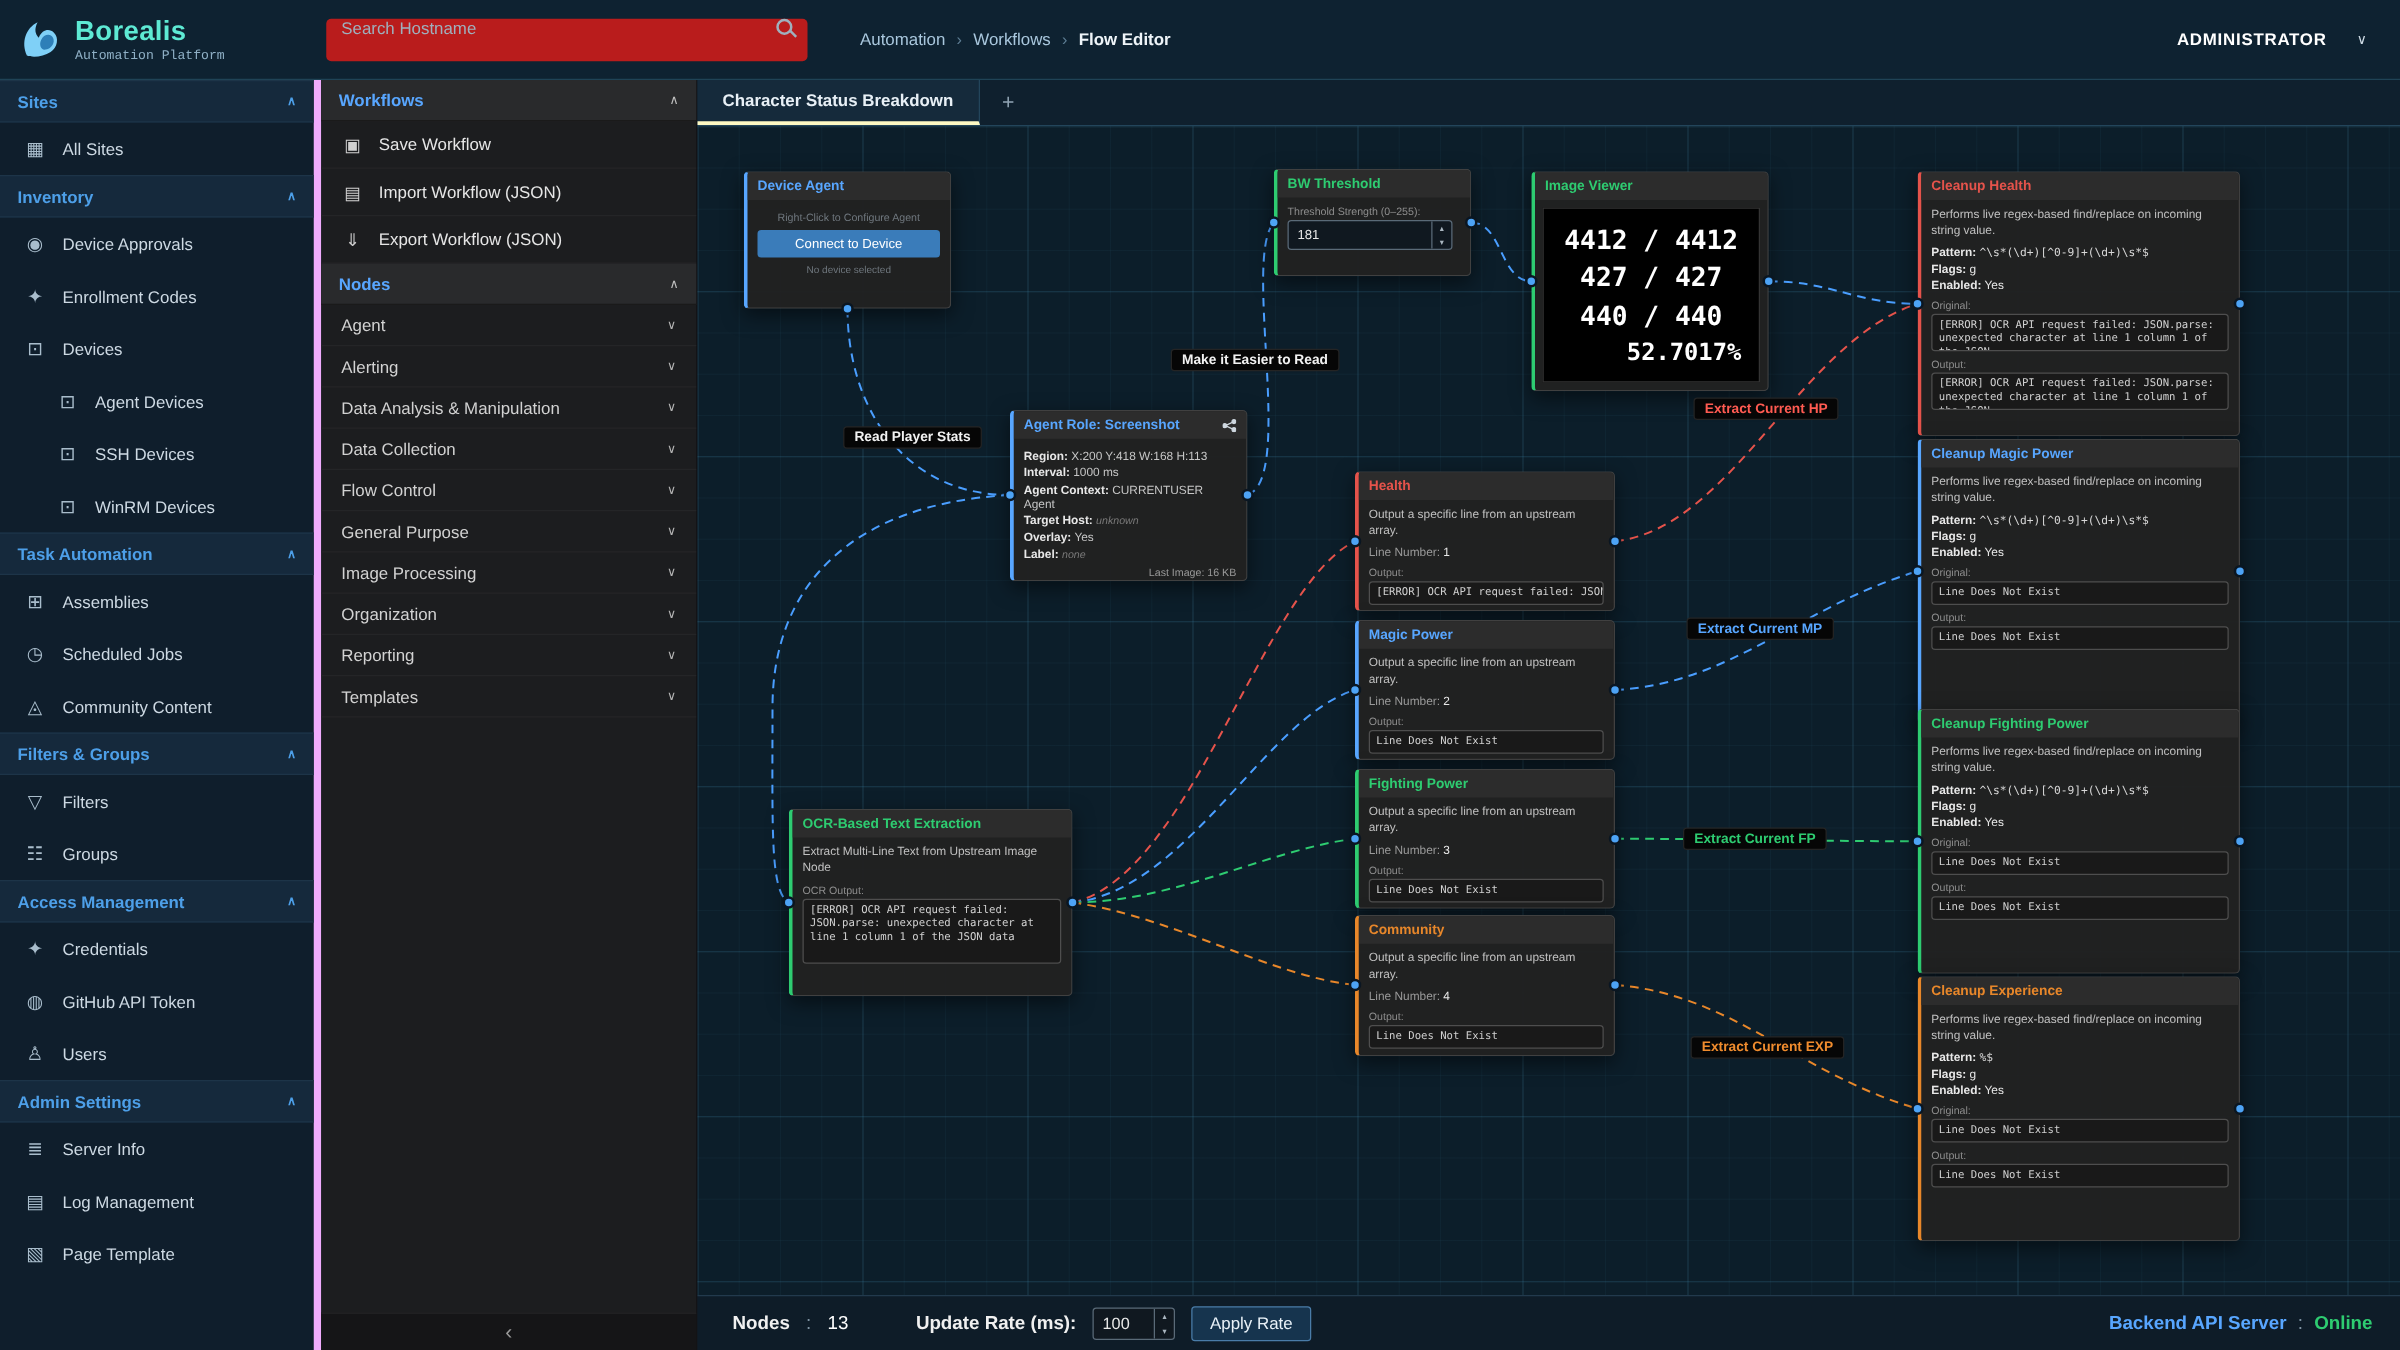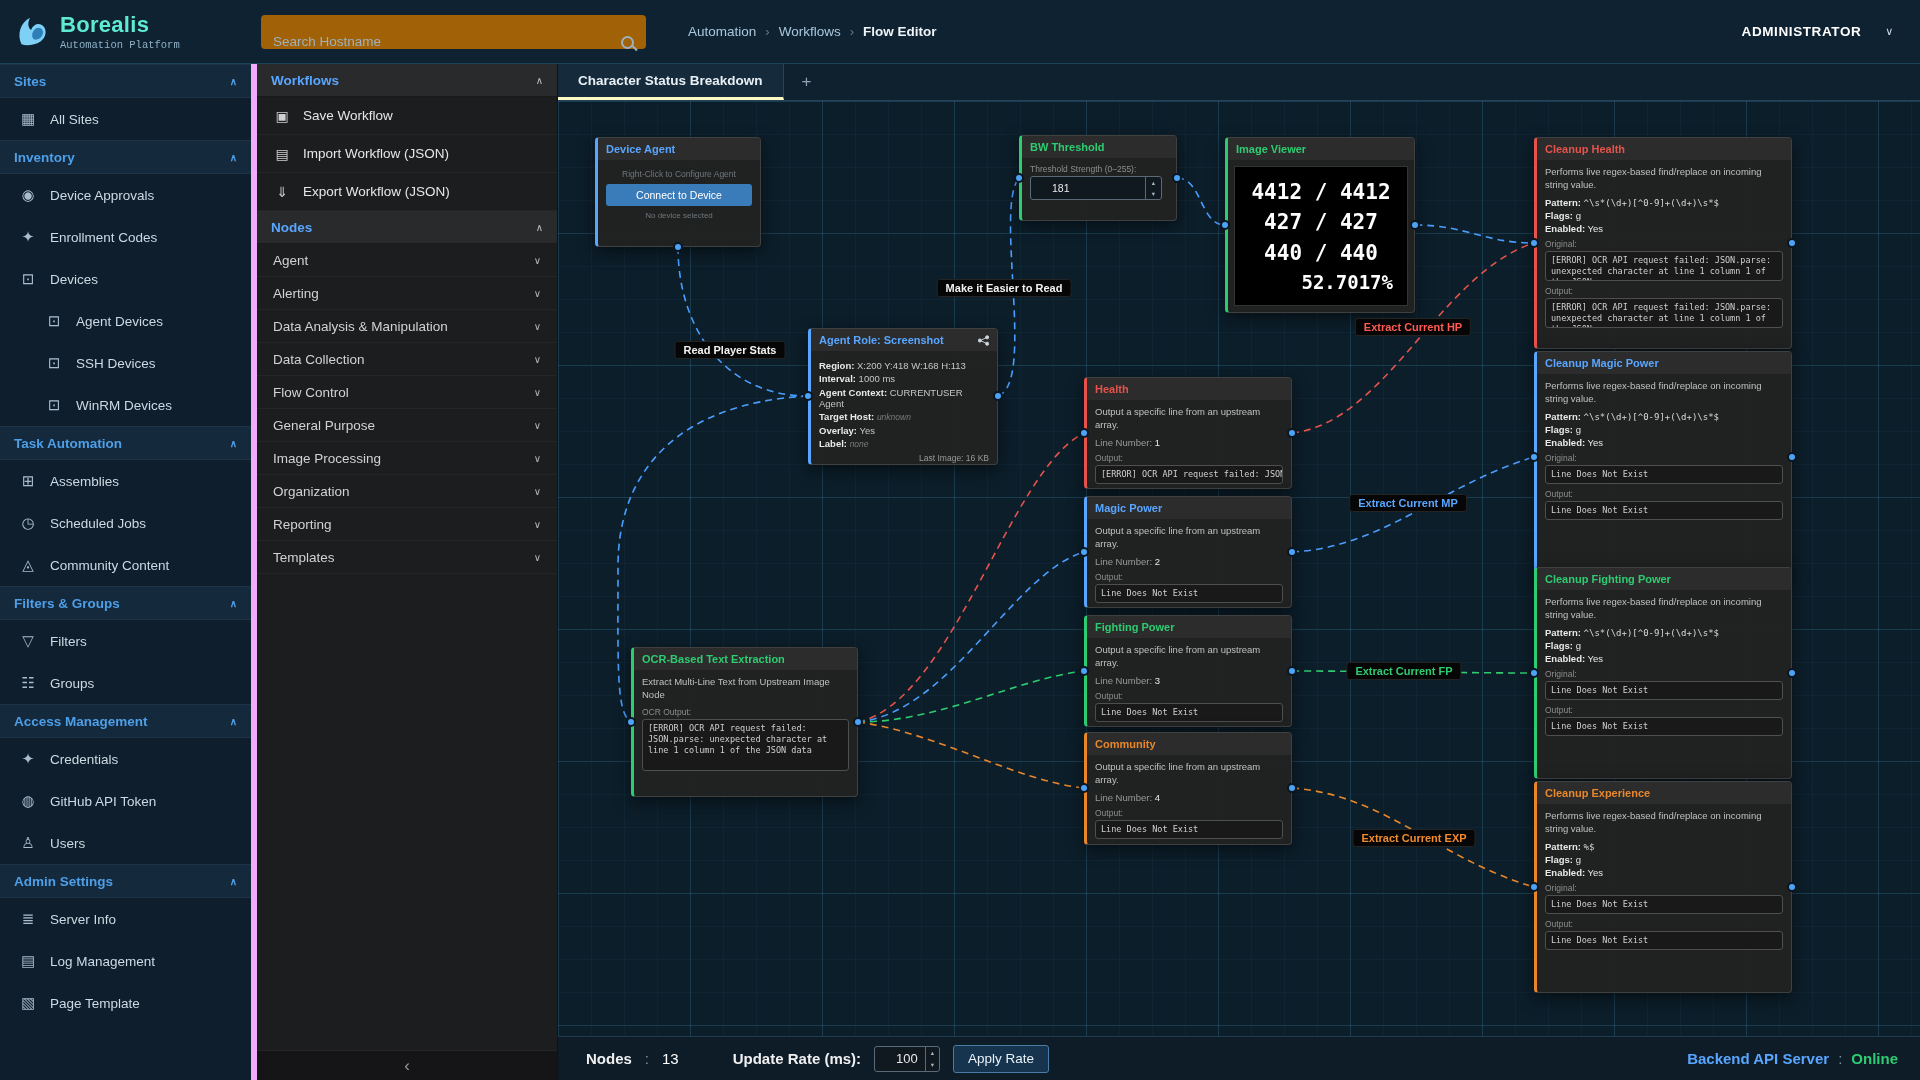--- a/index.html
+++ b/index.html
@@ -6,22 +6,22 @@
   html,body { width:1920px; height:1080px; overflow:hidden; background:#0c1e2a;
     font-family:"Liberation Sans", sans-serif; }
   .app { width:1920px; height:1080px; display:flex; flex-direction:column; }
 
   
   .topbar { height:64px; background:#0e2231; border-bottom:1px solid #1f4356;
     display:flex; align-items:center; flex:0 0 64px; }
   .logo-wrap { width:257px; display:flex; align-items:center; gap:10px; padding-left:12px; flex:0 0 257px;}
   .brand-name { color:#5eead4; font-size:22px; font-weight:bold; letter-spacing:.3px;}
   .brand-sub { color:#8fb0c6; font-size:10.5px; margin-top:1px;font-family:Liberation Mono, monospace;}
-  .searchbox { width:385px; height:34px; background:#a16207; border-radius:4px;
-    display:flex; align-items:flex-end; padding:0 12px; margin-left:4px;}
+  .searchbox { width:385px; height:34px; background:#b91c1c; border-radius:4px;
+    display:flex; align-items:flex-start; padding:0 12px; margin-left:4px;}
   .searchbox input { flex:1; background:transparent; border:0; outline:none;
     color:#dfe7ee; font-size:13.5px; font-family:"Liberation Sans",sans-serif;}
   .searchbox input::placeholder { color:#9fb0bd; }
   .mag { width:13px; height:13px; border:2px solid #9fb0bd; border-radius:50%; position:relative; flex:0 0 13px;}
   .mag::after { content:""; position:absolute; width:7px; height:2px; background:#9fb0bd;
     transform:rotate(45deg); right:-6px; bottom:-2px;}
   .crumbs { margin-left:42px; display:flex; align-items:center; gap:9px; font-size:13.5px;}
   .crumb { color:#a9c7dd; cursor:pointer;}
   .crumb-sep { color:#5d7d93; font-size:13px;}
   .crumb-current { color:#eef4f8; font-weight:600;}
@@ -108,21 +108,21 @@
   .valbox { background:#191919; border:1px solid #4e4e4e; border-radius:3px; padding:3px 5px;
     font-family:"DejaVu Sans Mono",monospace; font-size:8.5px; color:#d0d0d0; line-height:1.3; cursor:text;}
   .valbox.one { white-space:nowrap; overflow:hidden; height:19px;}
   .valbox.two { height:30px; overflow:hidden;}
   .valbox.three { height:52px; overflow:hidden;}
   .hint { font-size:8.5px; color:#6f777e; text-align:center; margin:3px 0 5px 0;}
   .btn-connect { display:block; width:100%; background:#3a7cba; color:#fff; border:0; border-radius:3px;
     font-size:10.5px; padding:5px 0; text-align:center; cursor:pointer; font-family:"Liberation Sans",sans-serif;}
   .status-line { font-size:8px; color:#6f777e; text-align:center; margin-top:5px;}
   .numbox { display:flex; align-items:stretch; background:#101820; border:1px solid #5a6a78; border-radius:3px;
-    height:24px; width:132px; overflow:hidden;padding-left:14px;}
+    height:24px; width:132px; overflow:hidden;}
   .numbox .nval { flex:1; display:flex; align-items:center; padding:0 7px; color:#e8e8e8; font-size:10.5px;}
   .numbox .spin { width:16px; border-left:1px solid #5a6a78; display:flex; flex-direction:column;}
   .numbox .spin span { flex:1; display:flex; align-items:center; justify-content:center;
     font-size:6.5px; color:#aab6c0; cursor:pointer;}
   .screen { background:#000; border:1px solid #333; margin-top:2px; padding:10px 10px 8px 10px;
     font-family:"DejaVu Sans Mono",monospace; font-weight:bold; color:#ffffff;}
   .scr-line { font-size:21px; text-align:center; line-height:1.45;}
   .scr-pct { font-size:19px; text-align:right; padding-right:4px; line-height:1.5;}
   .srow { font-size:9.5px; margin:2.5px 0;}
   .srow .sk { color:#e8e8e8; font-weight:bold;}

